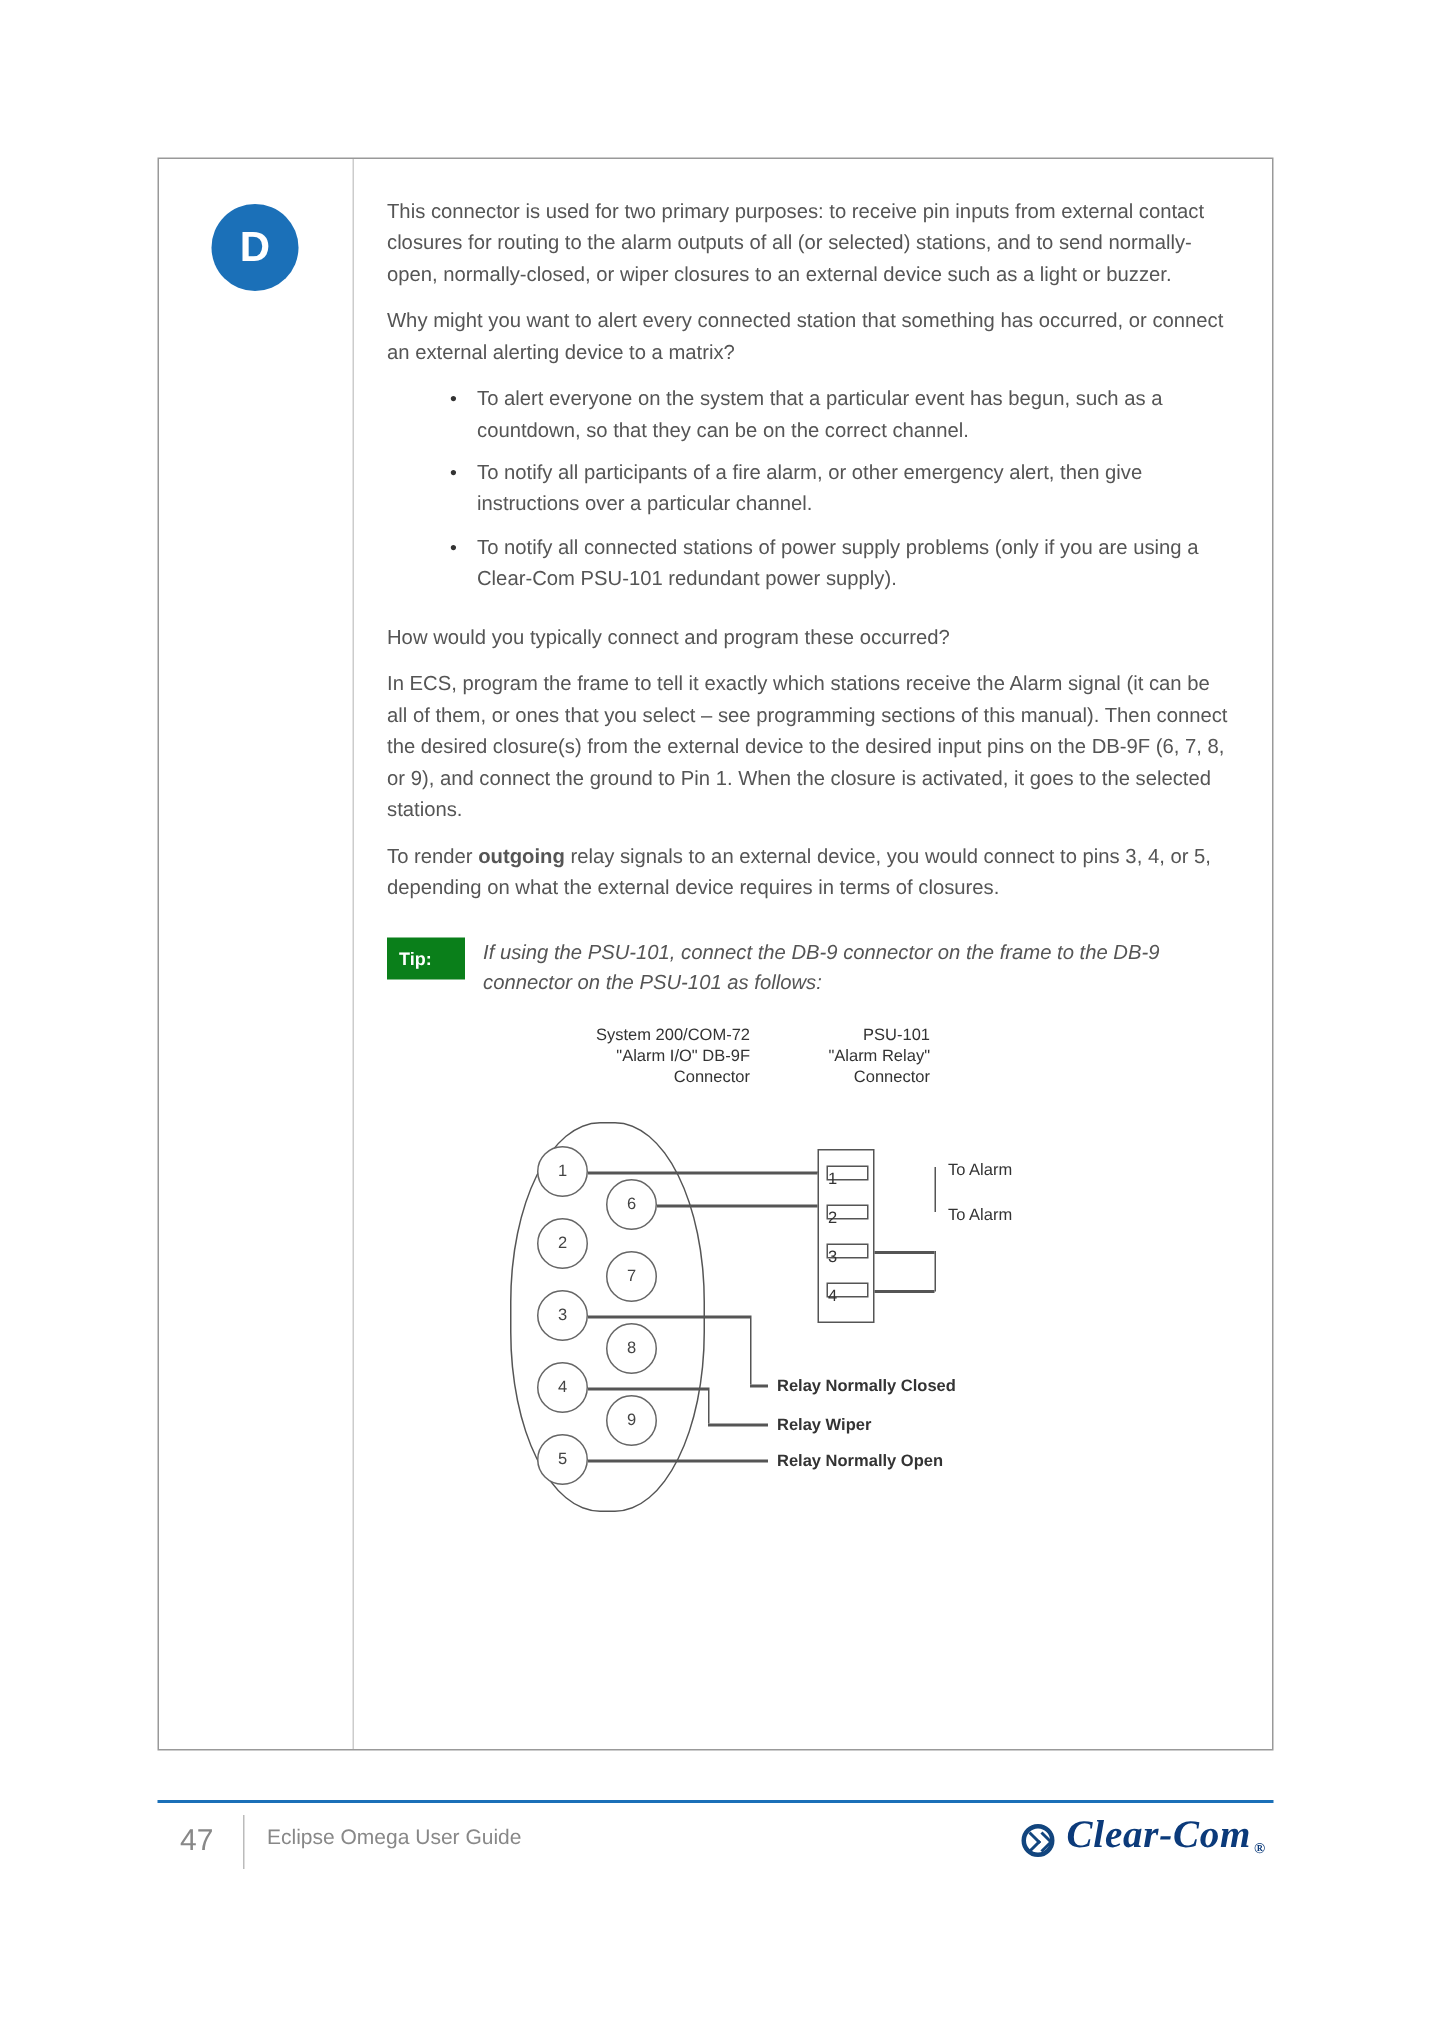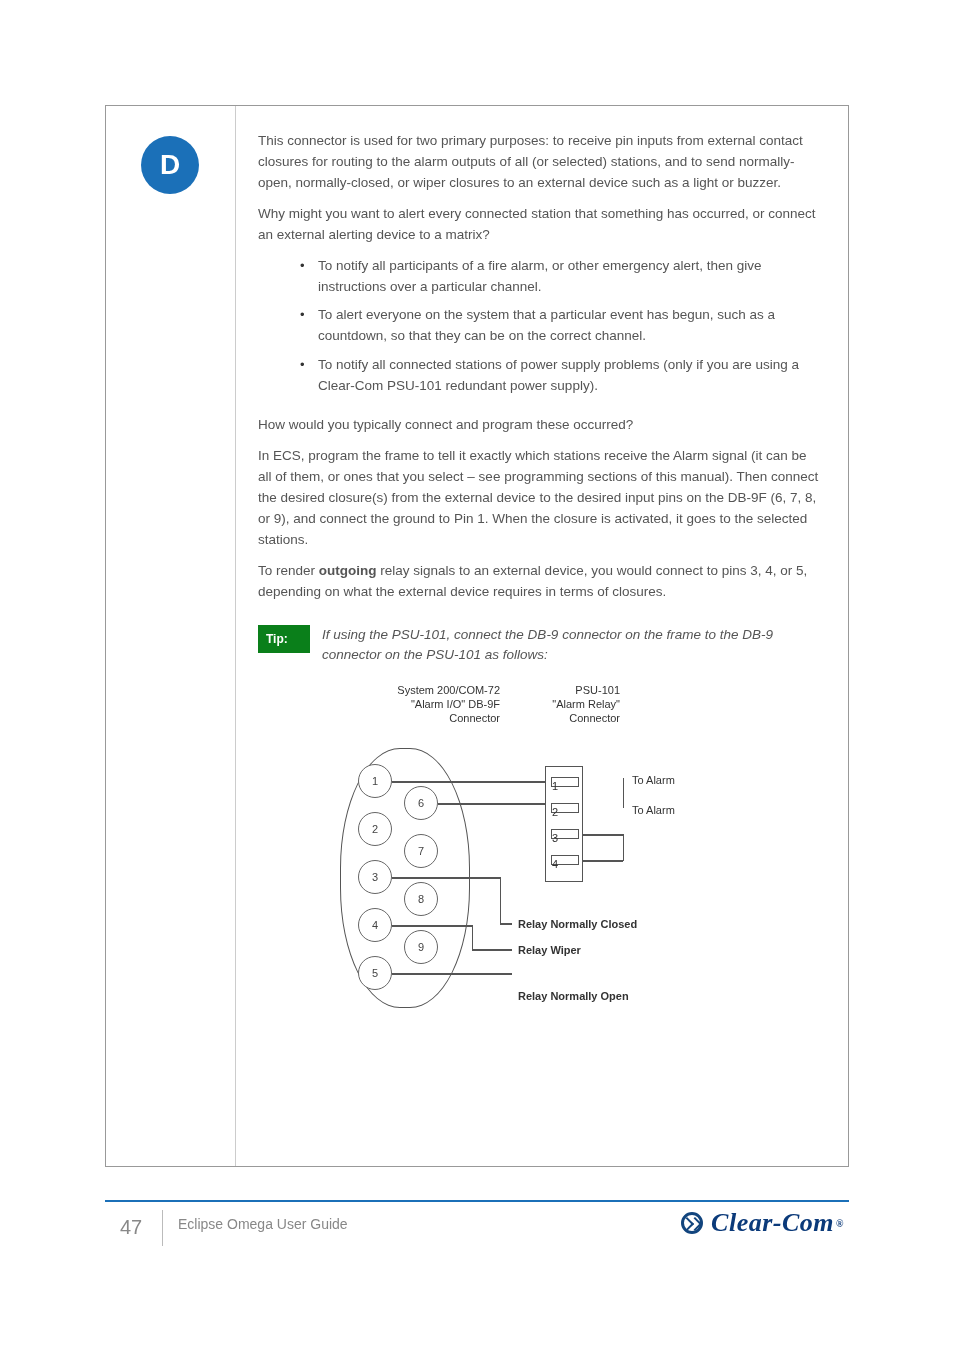--- a/index.html
+++ b/index.html
@@ -163,21 +163,21 @@
   }
   .doc-title{
     position:absolute;
     left:178px; top:1216px;
     font-size:14px;
     color:var(--muted);
   }
   .brand{
     position:absolute;
     right:110px; top:1208px;
-    display:flex; align-items:center;
+    display:flex; align-items:flex-end;
     color:#0b3a7a;
     font-family:Georgia,"Times New Roman",serif;
     font-weight:700;
     font-style:italic;
     font-size:26px;
     letter-spacing:.5px;
   }
   .brand .mark{
     width:22px;height:22px;
     border:3px solid #12457e;
@@ -206,22 +206,22 @@
   <div class="left-col">
     <div class="badge">D</div>
   </div>
 
   <div class="content">
     <p class="lead">This connector is used for two primary purposes: to receive pin inputs from external contact closures for routing to the alarm outputs of all (or selected) stations, and to send normally-open, normally-closed, or wiper closures to an external device such as a light or buzzer.</p>
 
     <p>Why might you want to alert every connected station that something has occurred, or connect an external alerting device to a matrix?</p>
 
     <ul class="bullets">
+      <li>To alert everyone on the system that a particular event has begun, such as a countdown, so that they can be on the correct channel.</li>
       <li>To notify all participants of a fire alarm, or other emergency alert, then give instructions over a particular channel.</li>
-      <li>To alert everyone on the system that a particular event has begun, such as a countdown, so that they can be on the correct channel.</li>
       <li>To notify all connected stations of power supply problems (only if you are using a Clear-Com PSU-101 redundant power supply).</li>
     </ul>
 
     <p>How would you typically connect and program these occurred?</p>
     <p>In ECS, program the frame to tell it exactly which stations receive the Alarm signal (it can be all of them, or ones that you select – see programming sections of this manual). Then connect the desired closure(s) from the external device to the desired input pins on the DB-9F (6, 7, 8, or 9), and connect the ground to Pin 1. When the closure is activated, it goes to the selected stations.</p>
     <p>
       <span>To render </span><strong>outgoing</strong><span> relay signals to an external device, you would connect to pins 3, 4, or 5, depending on what the external device requires in terms of closures.</span>
     </p>
 
     <div class="tip-row">
@@ -268,21 +268,21 @@
       <div class="wire v" style="left:180px; top:193px; height:46px;"></div>
       <div class="wire h" style="left:180px; top:239px; width:12px;"></div>
       <div class="note b" style="left:198px; top:232px;text-align:center;">Relay Normally Closed</div>
 
       <div class="wire h" style="left:72px;  top:241px; width:80px;"></div>
       <div class="wire v" style="left:152px; top:241px; height:24px;"></div>
       <div class="wire h" style="left:152px; top:265px; width:40px;"></div>
       <div class="note b" style="left:198px; top:258px;">Relay Wiper</div>
 
       <div class="wire h" style="left:72px;  top:289px; width:120px;"></div>
-      <div class="note b" style="left:198px; top:282px;margin-top:22px;">Relay Normally Open</div>
+      <div class="note b" style="left:198px; top:282px;">Relay Normally Open</div>
     </div>
   </div>
 </div>
 
 <div class="footer-rule"></div>
 <div class="page-no">47</div>
 <div class="page-sep"></div>
 <div class="doc-title">Eclipse Omega User Guide</div>
 <div class="brand">
   <span class="mark"></span>

